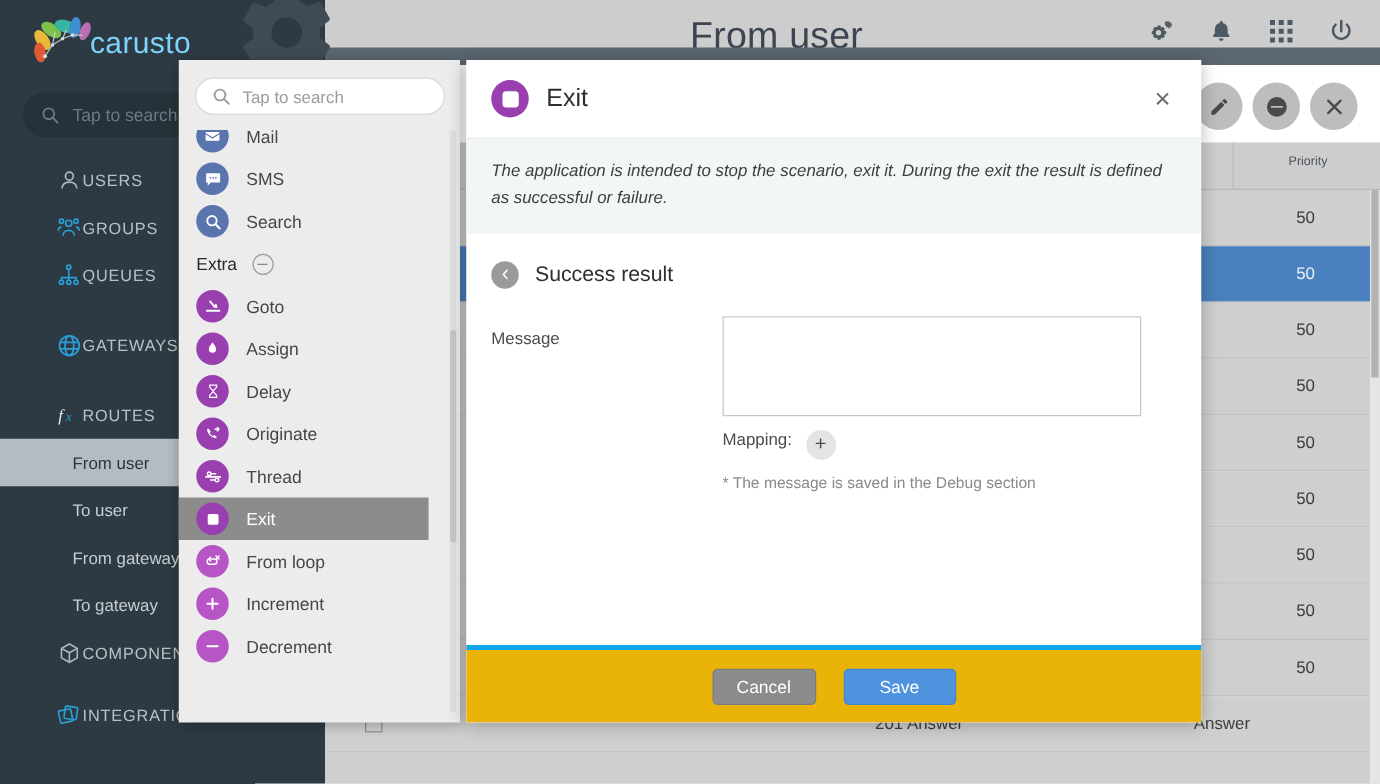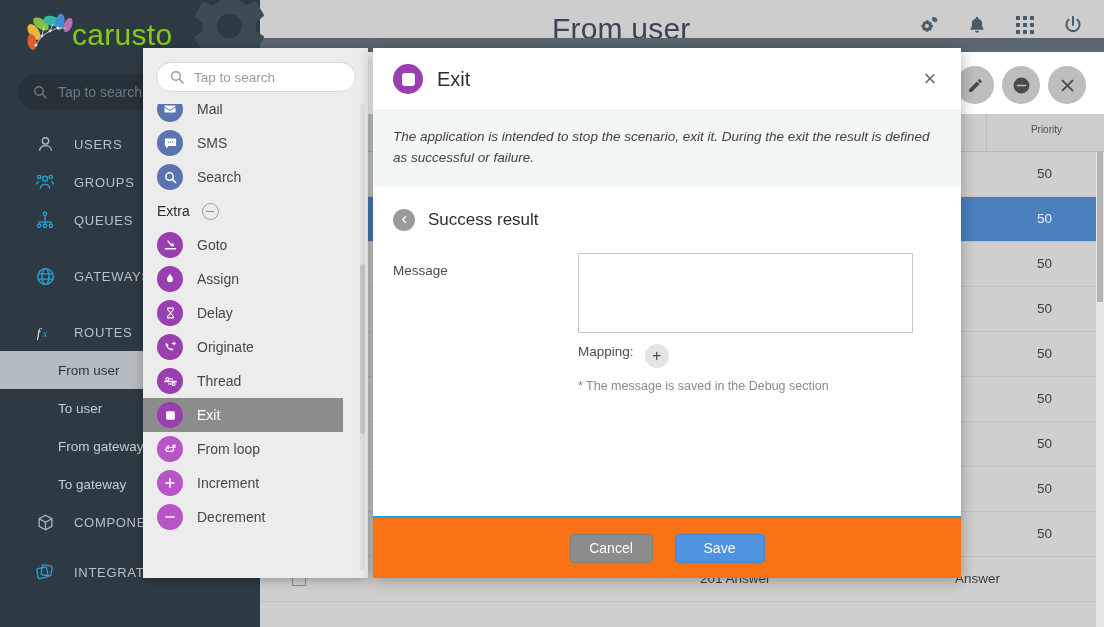--- a/index.html
+++ b/index.html
@@ -83,34 +83,34 @@
   }
   .tbl-scroll i { position:absolute; left:1px; top:0; width:6px; height:150px; background:#b3b3b3; display:block;}
 
   
   .sidebar {
     position:absolute; left:0; top:0; width:260px; height:627px;
     background:#2e3a43;
   }
   .logo-wrap { position:absolute; left:22px; top:12px; display:flex; align-items:center; gap:2px;}
   .logo-mark { width:52px; height:46px; position:relative; }
-  .logo-text { font-size:30px; color:#84cc16; font-weight:300; letter-spacing:.3px; margin-left:-4px;}
+  .logo-text { font-size:24px; color:#7dd3fc; font-weight:300; letter-spacing:.3px; margin-left:-4px;}
   .gear-bg {
     position:absolute; left:188px; top:-16px; color:#3e4a54; pointer-events:none;
   }
   .sb-search {
     position:absolute; left:18px; top:74px; width:224px; height:36px;
     background:#263139; border-radius:18px;
     display:flex; align-items:center; gap:10px; padding:0 14px;
   }
   .sb-search span { color:#6d7a84; font-size:14px;}
   .sb-nav { position:absolute; left:0; top:125px; right:0; }
   .sb-item {
     position:relative; height:38px; display:flex; align-items:center;
-    padding-left:34px; gap:18px; cursor:pointer;
+    padding-left:44px; cursor:pointer;
   }
   .sb-item .ic { width:22px;height:22px; display:flex;align-items:center;justify-content:center; color:#2a9fd6;}
   .sb-item .lb { font-size:13px; color:#b8c0c6; letter-spacing:.7px;}
   .sb-sub {
     position:relative; height:38px; display:flex; align-items:center;
     padding-left:58px; cursor:pointer;
   }
   .sb-sub .lb { font-size:13.5px; color:#c6cdd2; }
   .sb-sub.active { background:#b5bcc1; }
   .sb-sub.active .lb { color:#2c343a; }
@@ -210,21 +210,21 @@
   .map-add {
     width:24px;height:24px;border-radius:50%;background:#e4e4e4;
     display:flex;align-items:center;justify-content:center;
     color:#4b4b4b; font-size:16px; line-height:1; cursor:pointer;
   }
   .hint {
     position:absolute; left:205px; top:148px; font-size:12.5px; color:#8a8a8a;
   }
   .modal-foot {
     position:absolute; left:0; right:0; bottom:0; height:62px;
-    background:#f97316; border-top:2px solid #0ea5e9;
+    background:#eab308; border-top:4px solid #0ea5e9;
     display:flex; align-items:center; justify-content:center; gap:22px;
   }
   .btn {
     height:29px; min-width:83px; border-radius:4px; border:1px solid transparent;
     font-size:14px; color:#fff; cursor:pointer;
     display:flex;align-items:center;justify-content:center;
     font-family:"Liberation Sans", sans-serif;
   }
   .btn-cancel { background:#8c8c8c; border-color:#7c7c7c; }
   .btn-save { background:#4f93de; border-color:#4285cd; min-width:90px;}

